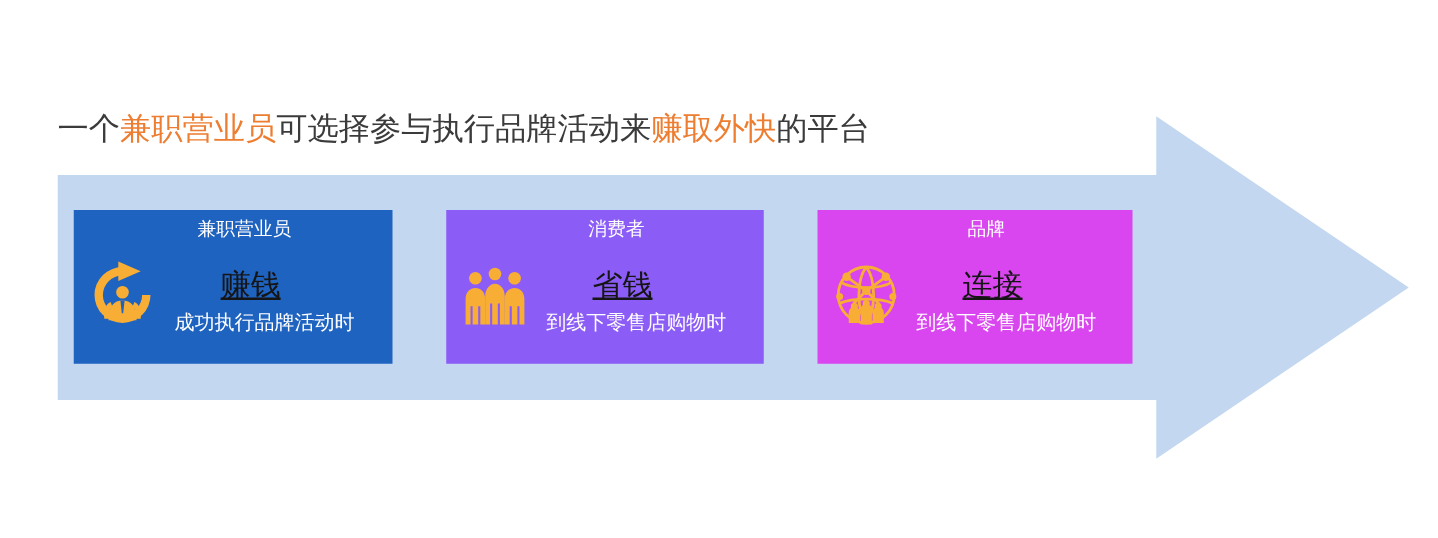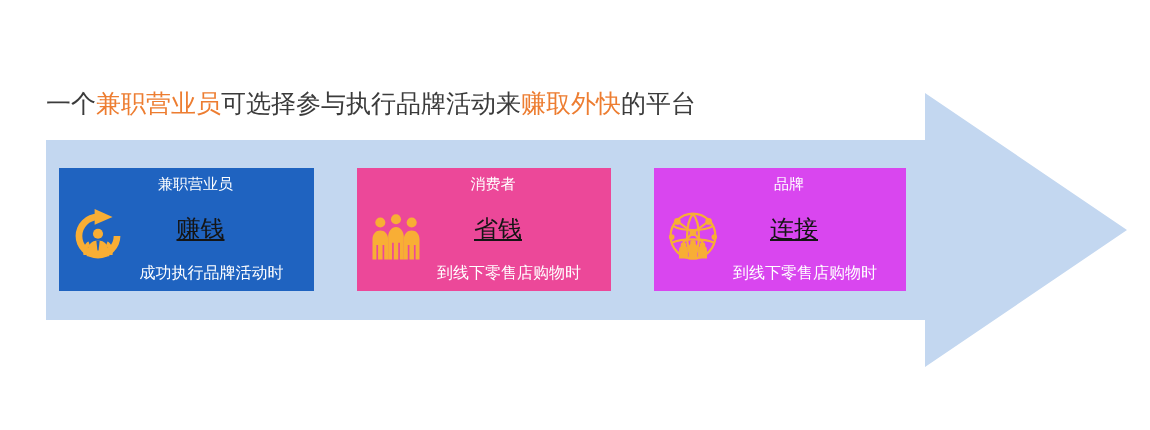--- a/index.html
+++ b/index.html
@@ -52,21 +52,21 @@
 
   
   .card {
     position: absolute;
     top: 168px;
     height: 123px;
     box-sizing: border-box;
     overflow: hidden;
   }
   #card-0 { left: 59px;  width: 255px; background: #1F63C0; }
-  #card-1 { left: 357px; width: 254px; background: #ec4899; }
+  #card-1 { left: 357px; width: 254px; background: #8b5cf6; }
   #card-2 { left: 654px; width: 252px; background: #d946ef; }
 
   .card-header {
     position: absolute;
     top: 6px;
     left: 0;
     right: 0;
     text-align: center;
     font-size: 15px;
     color: #ffffff;
@@ -82,21 +82,21 @@
     text-align: center;
     font-size: 24px;
     line-height: 30px;
     color: #151515;
     padding-left: 28px;
     box-sizing: border-box;
     text-decoration: underline;
   }
   .card-footer {
     position: absolute;
-    bottom: 7px;
+    bottom: 21px;
     left: 0;
     right: 0;
     text-align: center;
     font-size: 16px;
     line-height: 22px;
     color: #ffffff;
     padding-left: 18px;
     box-sizing: border-box;
     margin-left: 32px;
   }

